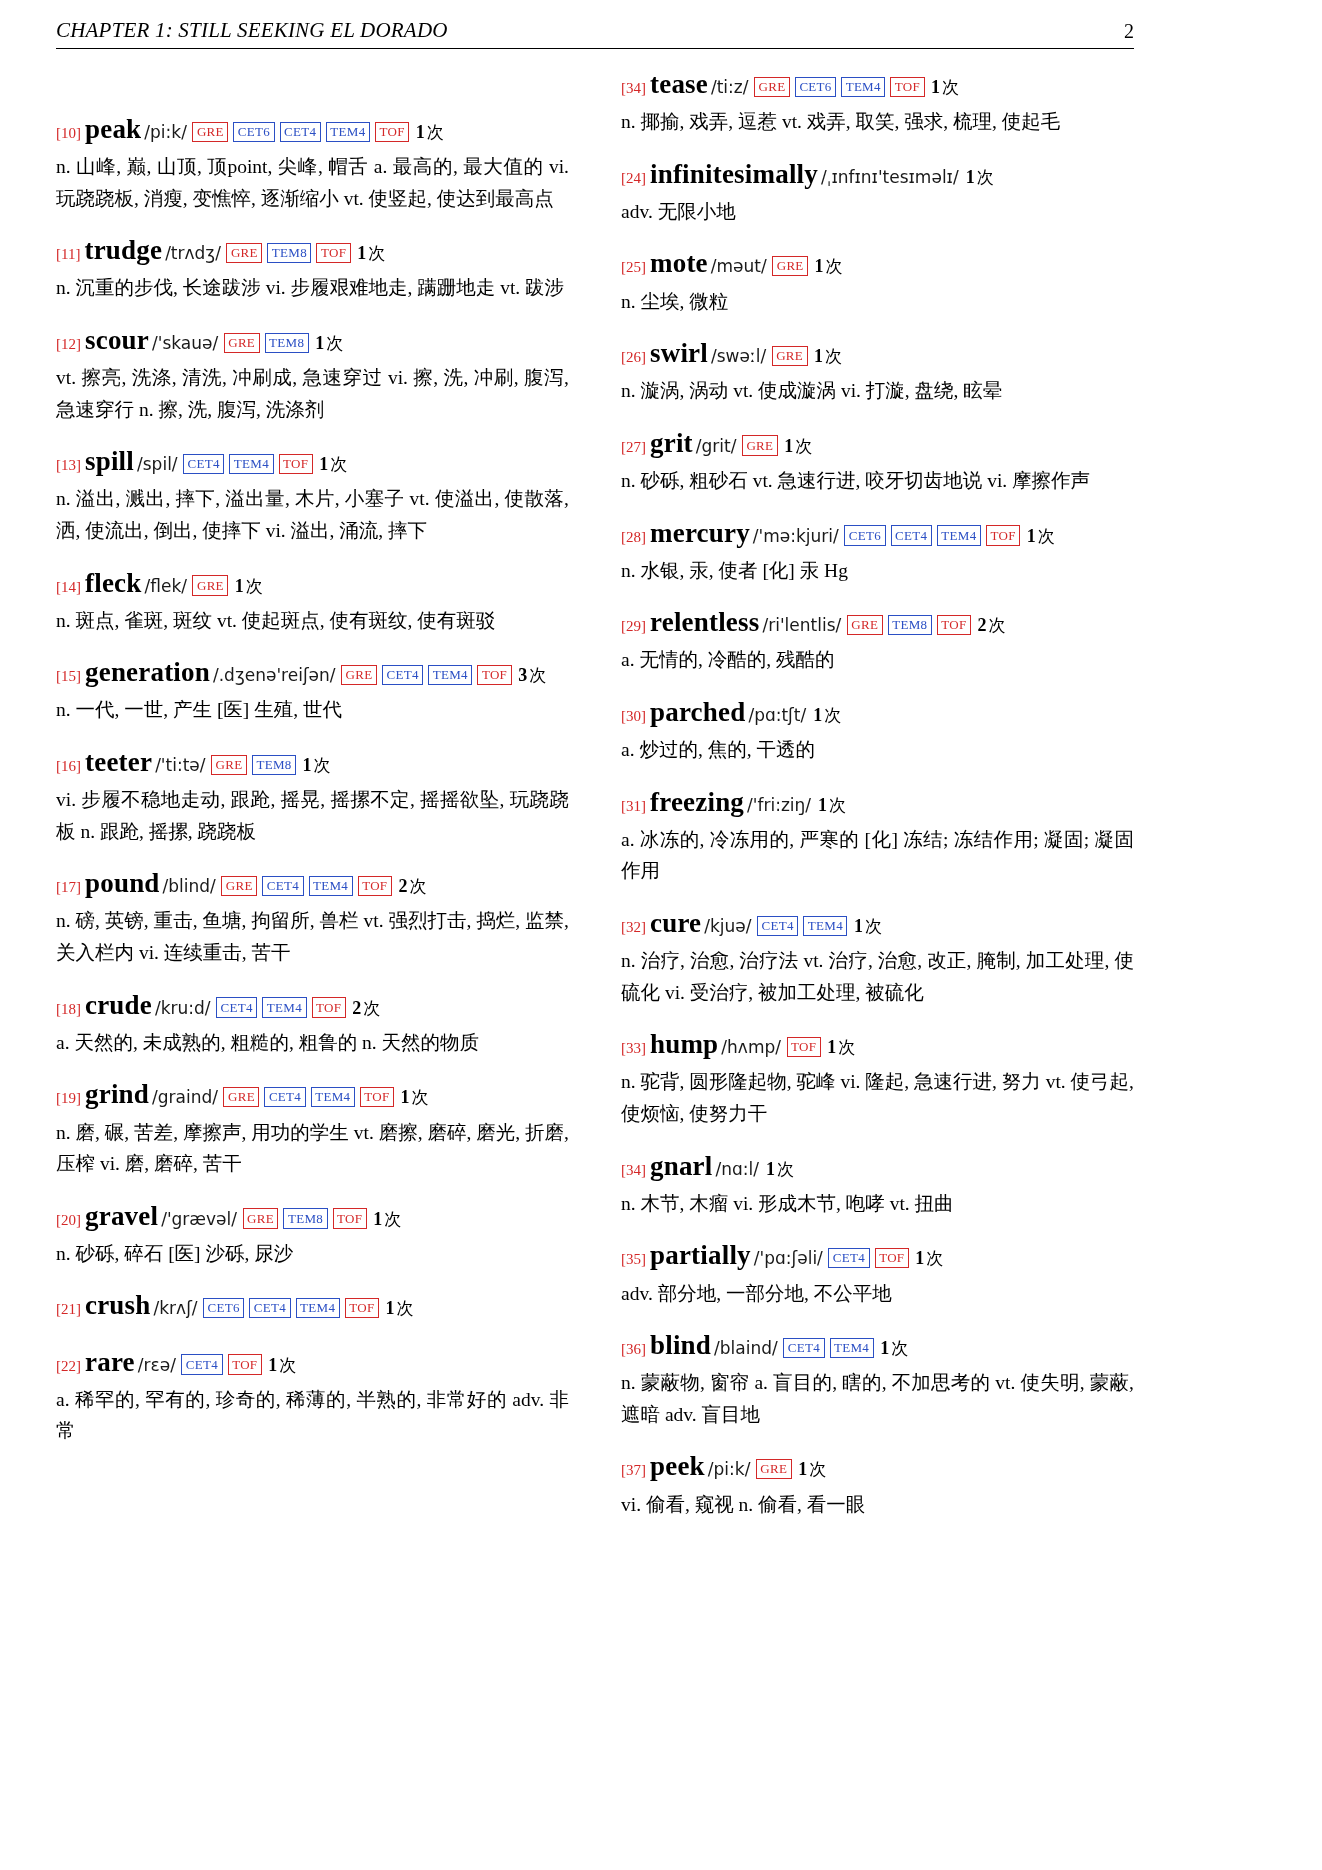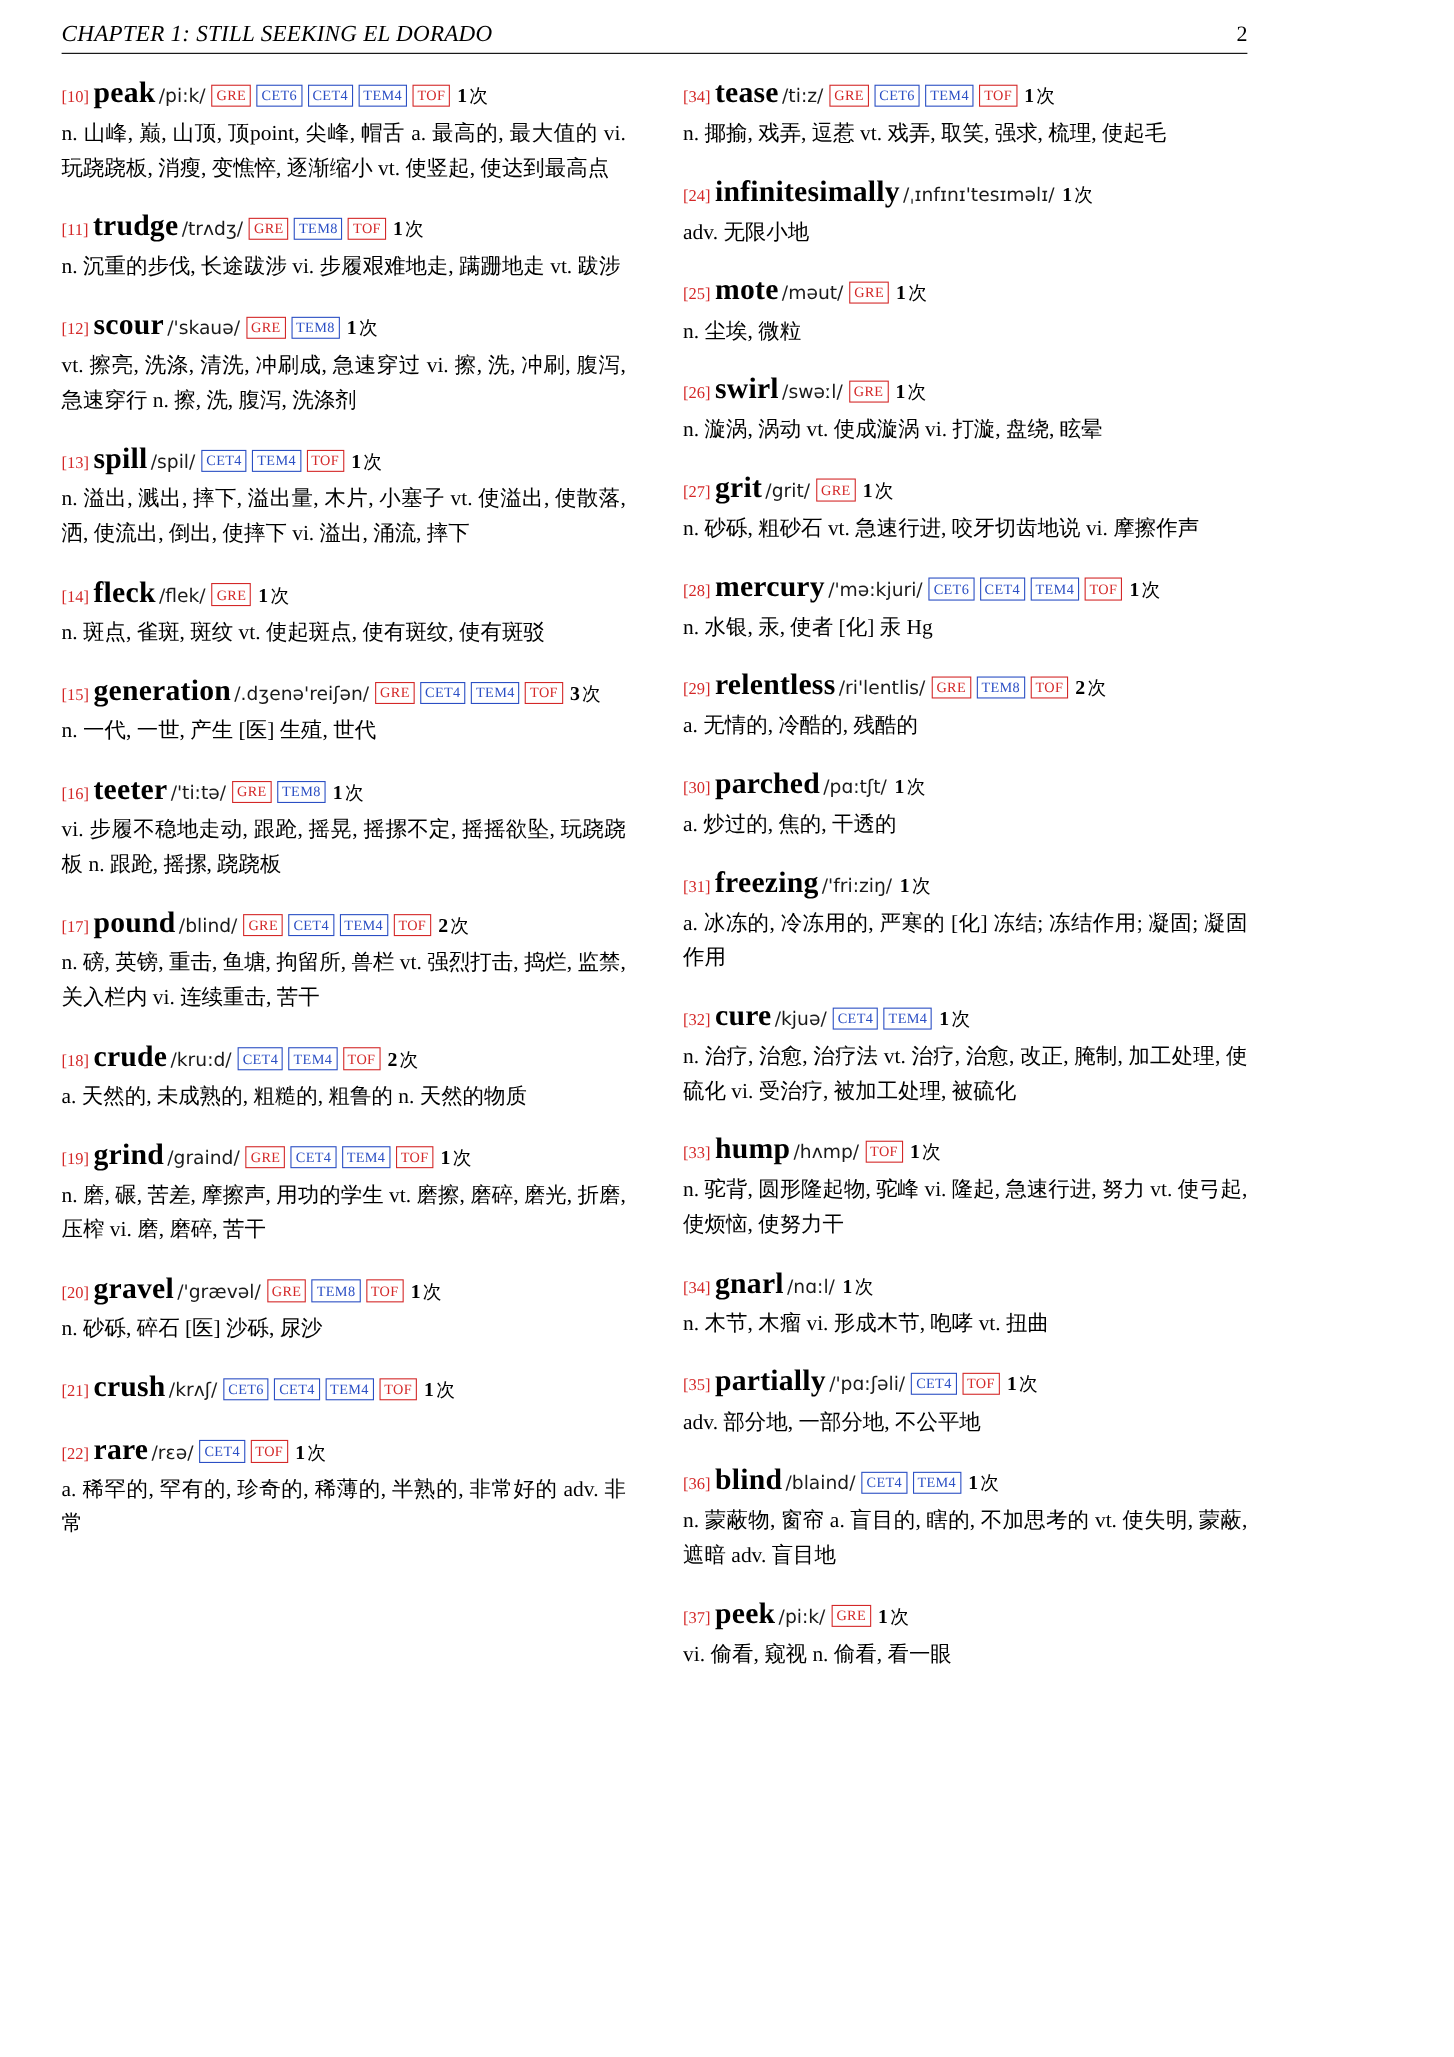--- a/index.html
+++ b/index.html
@@ -41,21 +41,21 @@
   
   .columns {
     display: flex;
     align-items: flex-start;
     position: relative;
   }
   .col {
     width: 50%;
     box-sizing: border-box;
   }
-  .col-left { padding-right: 26px; }
+  .col-left { padding-right: 26px; margin-top: 45px; }
   .col-right { padding-left: 26px; }
   .col-divider {
     position: absolute;
     left: 50%;
     top: -8px;
     bottom: 0;
     width: 0;
     border-left: 1px solid #ffffff;
   }
 

